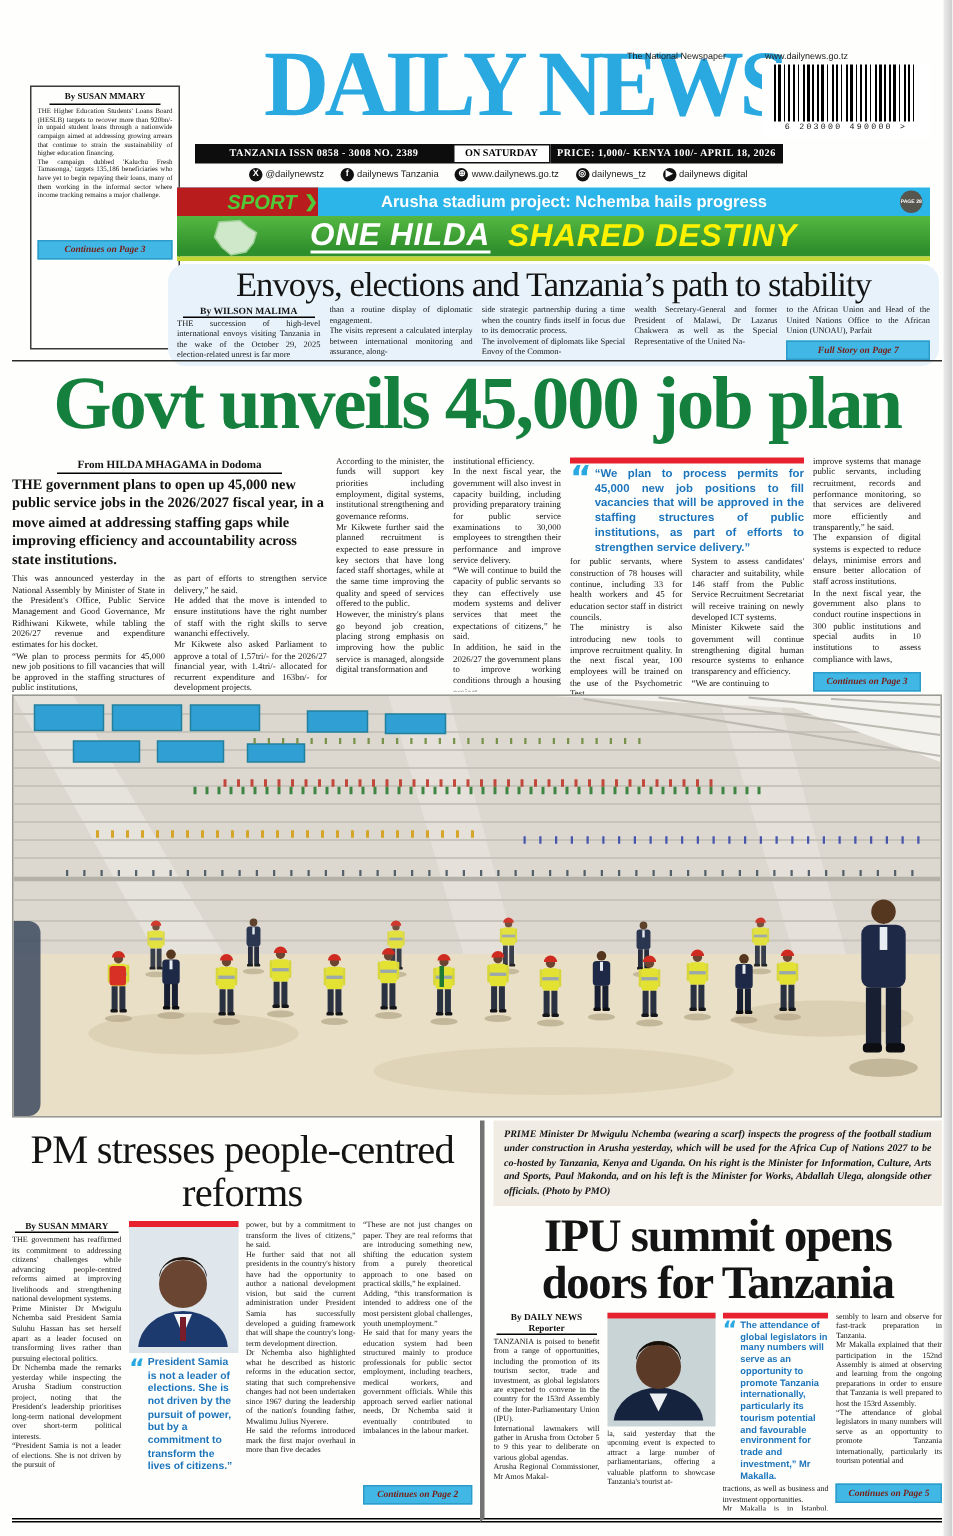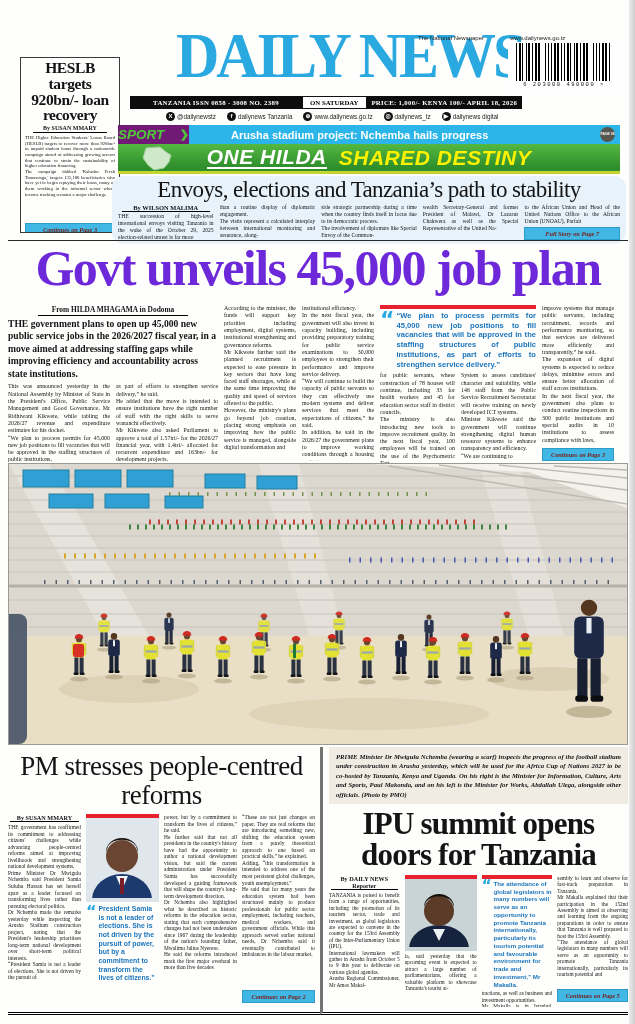--- a/index.html
+++ b/index.html
@@ -32,22 +32,22 @@
   .seg-dark{background:#0d0d0d;color:#fff;text-align:center;line-height:13px;letter-spacing:.3px;}
   .seg1{flex:0 0 172px;}
   .seg2{background:#fff;color:#000;border:1px solid #111;line-height:11px;padding:0 7px;box-sizing:border-box;}
   .seg3{flex:1;}
   .social{display:flex;gap:11px;align-items:center;width:400px;margin:3px 0 0 48px;
         font:6.3px "Liberation Sans",sans-serif;color:#222;}
   .soc-it{display:flex;gap:2px;align-items:center;}
   .ic{width:9px;height:9px;border-radius:50%;background:#111;color:#fff;
         font:bold 6px/9px "Liberation Sans",sans-serif;text-align:center;display:inline-block;}
   .sport-bar{display:flex;height:19px;margin-top:4px;width:502px;align-items:stretch;background:#2bb5e8;}
-  .sport-label{background:#701a75;color:#4fcb3a;font:italic bold 13.5px "Liberation Sans",sans-serif;
-        width:71px;display:flex;align-items:center;justify-content:space-between;gap:5px;flex:0 0 auto;}
+  .sport-label{background:#b91c1c;color:#4fcb3a;font:italic bold 13.5px "Liberation Sans",sans-serif;
+        width:94px;display:flex;align-items:center;justify-content:flex-end;gap:5px;flex:0 0 auto;}
   .sport-chev{color:#4fcb3a;font-size:11px;font-style:normal;}
   .sport-head{flex:1;color:#fff;font:bold 11px "Liberation Sans",sans-serif;display:flex;
         align-items:center;padding-left:42px;}
   .sport-badge{width:15px;height:15px;border-radius:50%;background:#56564e;color:#fff;
         font:bold 3.4px "Liberation Sans",sans-serif;display:flex;align-items:center;justify-content:center;
         text-align:center;margin:2px 5px 0 0;line-height:1.05;flex:0 0 auto;}
   .banner{height:30px;background:linear-gradient(180deg,#55b841 0%,#2f8f2c 85%);
         border-bottom:3px solid #c3d531;display:flex;align-items:center;justify-content:center;gap:12px;
         font:italic bold 21px "Liberation Sans",sans-serif;position:relative;width:502px;box-sizing:border-box;}
   .banner-map{position:absolute;left:22px;top:2px;}
@@ -55,21 +55,21 @@
   .bn-dest{color:#fff200;letter-spacing:.5px;line-height:1;}
   .envoys{background:#e7f2fa;width:514px;margin-left:-6px;margin-top:2px;padding:2px 6px 3px 6px;box-sizing:border-box;border-radius:12px;}
   .env-head{font-size:23px;text-align:center;letter-spacing:-.6px;line-height:1.05;font-weight:500;}
   .env-cols{display:flex;gap:6px;margin-top:2px;}
   .env-col{flex:1;font-size:5.6px;line-height:1.24;}
   .env-by{font:bold 6.4px "Liberation Serif",serif;text-align:center;border-bottom:1px solid #000;
         margin:0 4px 1px 4px;}
   
   .main-rule{position:absolute;left:8px;top:240px;width:620px;border-top:1.5px solid #2a2a2a;}
   .main-headline{position:absolute;left:8px;top:243px;width:620px;font-weight:bold;font-size:50px;
-        text-align:center;letter-spacing:-1.5px;line-height:1;color:#6d28d9;}
+        text-align:center;letter-spacing:-1.5px;line-height:1;color:#15803d;}
   .main-body{position:absolute;left:8px;top:305px;width:620px;height:156px;display:flex;gap:6px;}
   .mb-left{width:210px;flex:0 0 auto;}
   .m-byline{font:bold 7.4px "Liberation Serif",serif;text-align:center;border-bottom:1px solid #000;
         margin:0 30px 2px 30px;padding-bottom:1px;}
   .m-lead{font-weight:bold;font-size:9.6px;line-height:1.3;text-align:left;}
   .m-two{display:flex;gap:6px;margin-top:3px;height:92px;}
   .m-two>div{flex:1;font-size:5.9px;line-height:1.24;}
   .mb-col{width:72px;flex:0 0 auto;font-size:5.9px;line-height:1.24;}
   .mb-qw{width:156px;flex:0 0 auto;display:flex;flex-direction:column;}
   .m-quote{border-top:4px solid #e8212e;padding-top:2px;display:flex;gap:2px;}
@@ -103,21 +103,20 @@
   .ipu-quote{border-top:4px solid #e8212e;padding-top:1px;display:flex;gap:2px;}
   .ipu-qtext{color:#1c75bb;font:bold 6.2px "Liberation Sans",sans-serif;line-height:1.25;}
 </style>
 </head>
 <body>
 
 <div class="page">
   <div class="edge-right"></div>
 
   <div class="heslb">
-    <div class="heslb-title">HESLB targets 920bn/- loan recovery</div>
     <div class="heslb-by">By SUSAN MMARY</div>
     <div class="heslb-body jtext prelike">THE Higher Education Students' Loans Board (HESLB) targets to recover more than 920bn/- in unpaid student loans through a nationwide campaign aimed at addressing growing arrears that continue to strain the sustainability of higher education financing.
 The campaign dubbed 'Kaluchu Fresh Tamasonga,' targets 135,186 beneficiaries who have yet to begin repaying their loans, many of them working in the informal sector where income tracking remains a major challenge.</div>
     <a class="continues">Continues on Page 3</a>
   </div>
 
   <div class="mast">
     <div class="mast-row">
       <div class="daily">DAILY NEWS</div>
       <div class="tagline">The National Newspaper</div>

